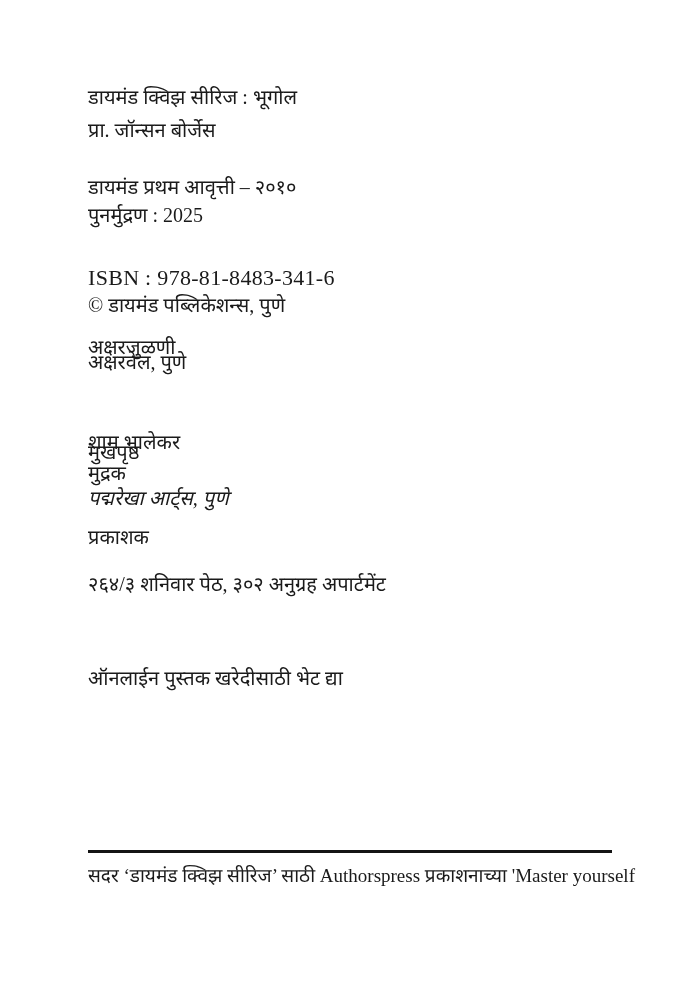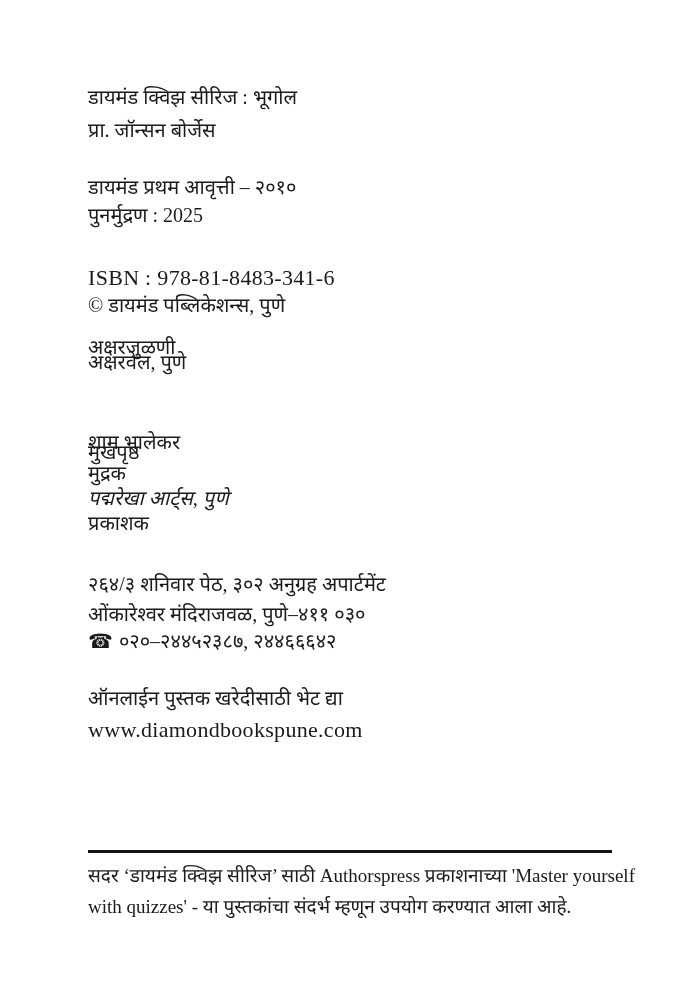--- a/index.html
+++ b/index.html
@@ -73,35 +73,29 @@
   <div class="line dv" style="top: 350px;">अक्षरवेल,  पुणे</div>
 
   <div class="line dv" style="top: 416px; margin-top: 24px;">मुखपृष्ठ</div>
 
   <div class="line dv" style="top: 430px; text-align: right;">शाम  भालेकर</div>
 
   <div class="line dv" style="top: 461px;">मुद्रक</div>
 
   <div class="line dv" style="top: 486px; font-style: italic;">पद्मरेखा  आर्ट्स,  पुणे</div>
 
-  <div class="line dv" style="top: 511px; text-align: center;">प्रकाशक</div>
+  <div class="line dv" style="top: 525px; text-align: center;">प्रकाशक</div>
 
 
   <div class="line dv" style="top: 572px;">२६४/३  शनिवार  पेठ,  ३०२  अनुग्रह  अपार्टमेंट</div>
 
-  <div class="line dv" style="top: 602px;">ओंकारेश्वर मंदिराजवळ, पुणे–४११ ०३०</div>
-
-  <div class="line dv phone-row" style="top: 629px;">
-    <span class="tel-icon">☎</span><span>०२०–२४४५२३८७, २४४६६६४२</span>
-  </div>
 
 
-  <div class="line dv" style="top: 686px;">ऑनलाईन पुस्तक खरेदीसाठी भेट द्या</div>
 
-  <div class="line latin" style="top: 717px;">www.diamondbookspune.com</div>
+  <div class="line dv" style="top: 666px;">ऑनलाईन पुस्तक खरेदीसाठी भेट द्या</div>
+
 
   <div class="rule"></div>
 
   <div class="footnote" style="top: 860px;">सदर ‘डायमंड क्विझ सीरिज’ साठी Authorspress प्रकाशनाच्या 'Master yourself</div>
 
-  <div class="footnote" style="top: 891px;">with quizzes' - या पुस्तकांचा संदर्भ म्हणून उपयोग करण्यात आला आहे.</div>
 
 </div>
 
 </body></html>

